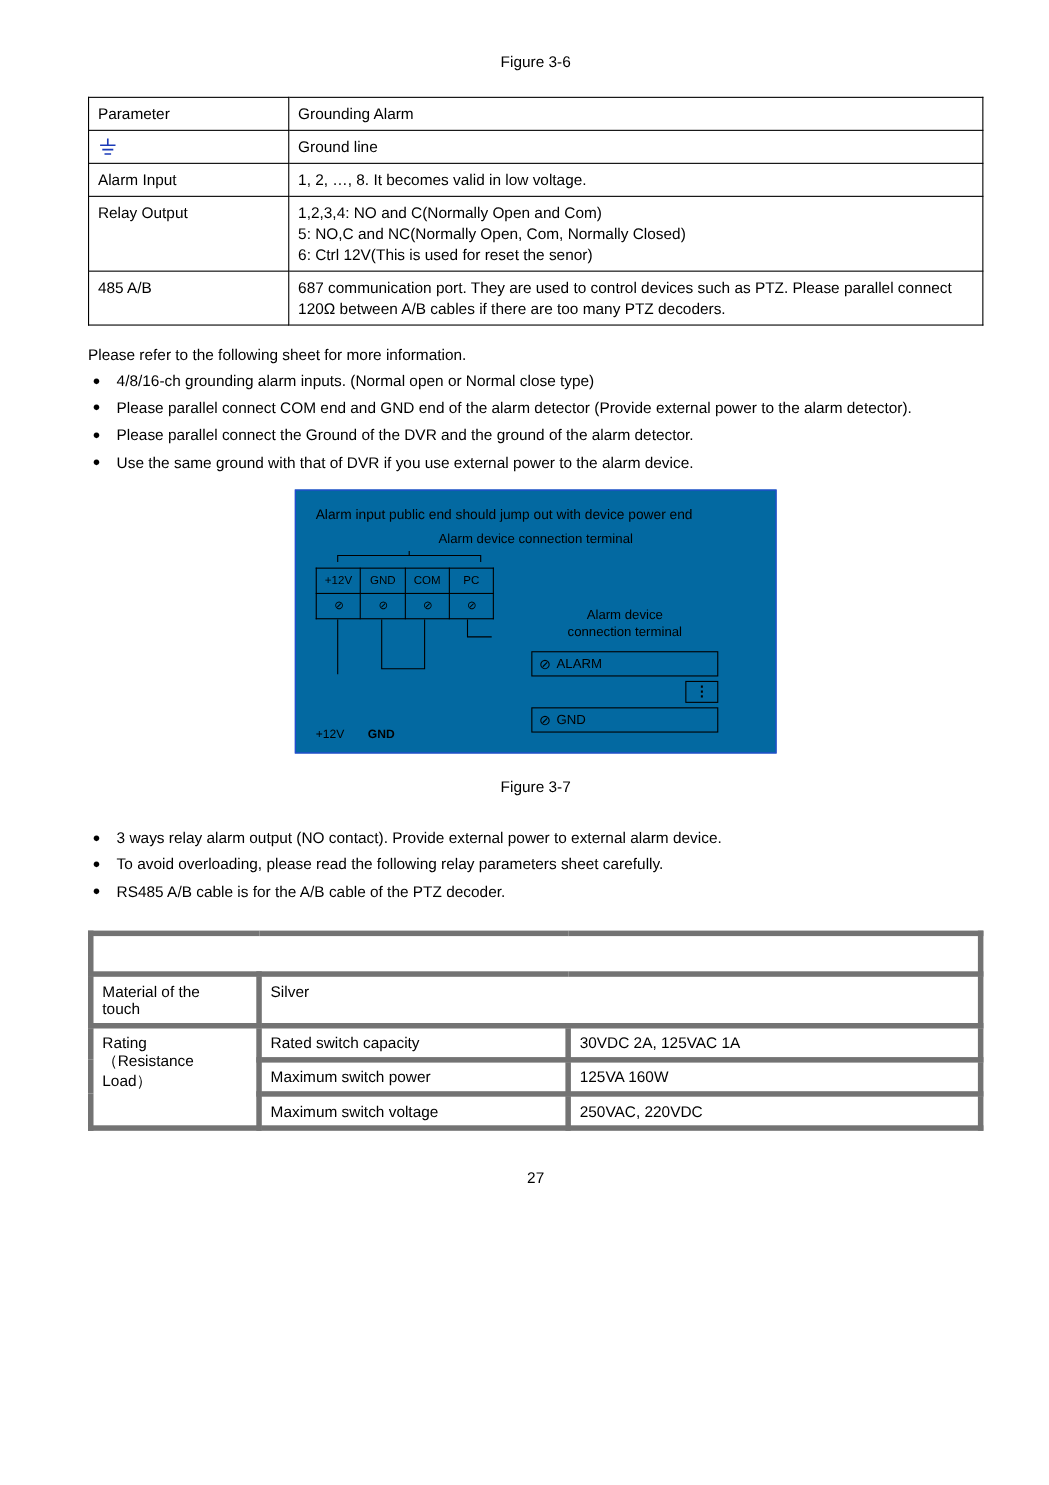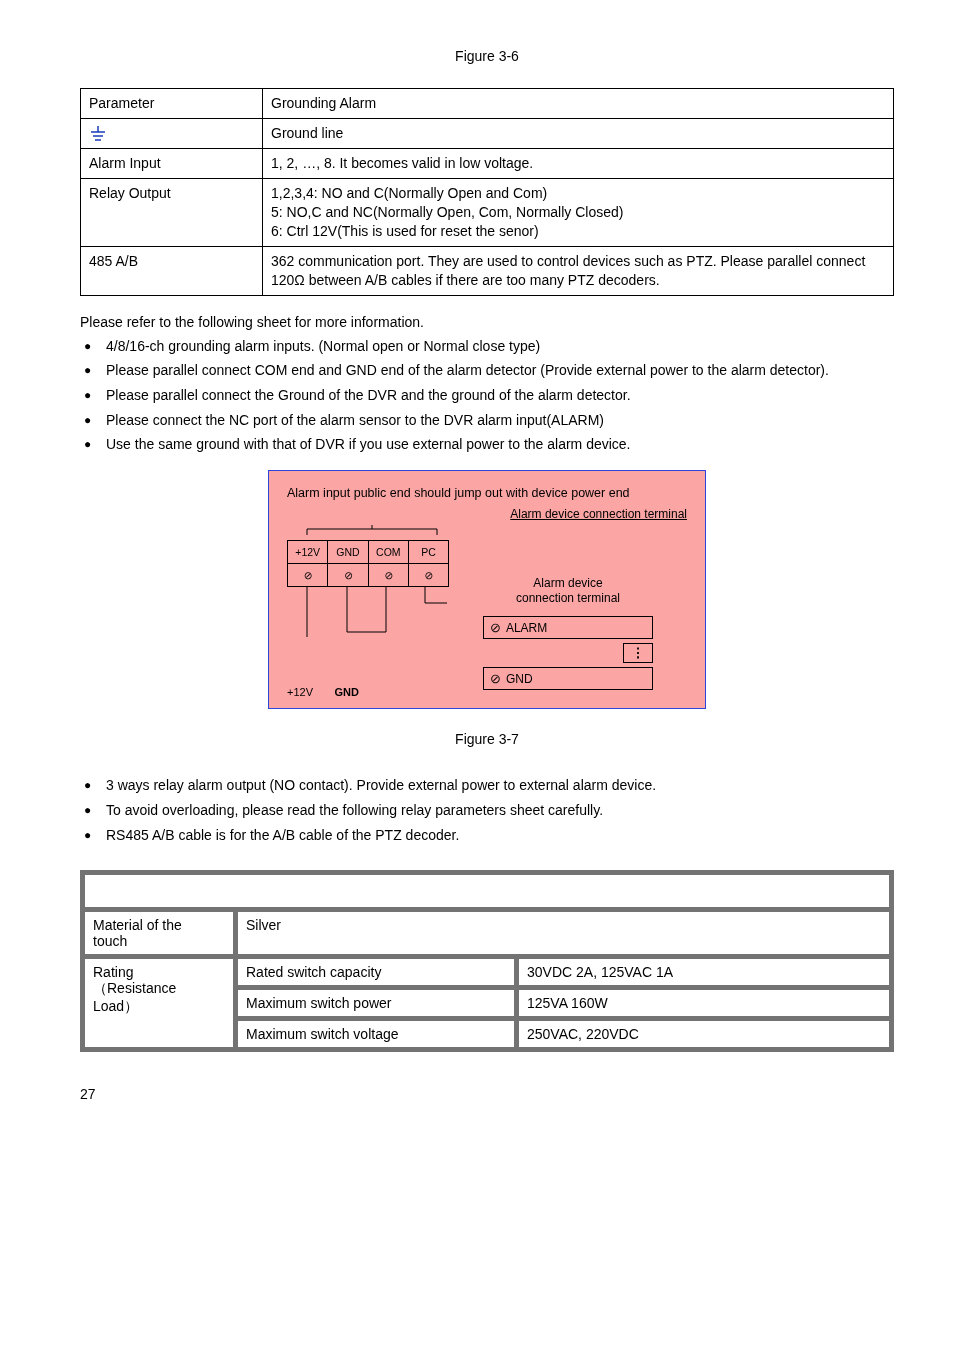--- a/index.html
+++ b/index.html
@@ -56,33 +56,32 @@
     margin: 14px 0;
   }
   .diagram {
     border: 1px solid #2947d8;
     display: inline-block;
     padding: 14px 18px 10px 18px;
     font-family: Arial, sans-serif;
     font-size: 12px;
     width: 400px;
     text-align: left;
-    background: #fca5a5;
+    background: #0369a1;
   }
   .diag-title {
     font-size: 12.5px;
     margin-bottom: 6px;
     text-align: left;
     line-height: 1.3;
   }
   .diag-sub {
     font-size: 12px;
     margin-bottom: 4px;
-    text-align: right;
-    text-decoration: underline;
+    text-align: center;
   }
   .diag-row {
     display: flex;
     align-items: flex-start;
   }
   .diag-left {
     width: 162px;
     position: relative;
   }
   .diag-cells {
@@ -145,21 +144,21 @@
   }
   .spec-table td {
     border: 5px solid #737373;
     padding: 5px 8px;
     font-size: 14px;
   }
   .spec-table .blank-row td {
     height: 22px;
   }
   .page-num {
-    text-align: left;
+    text-align: center;
     margin-top: 34px;
     font-size: 14px;
   }
   .spacer-para {
     margin: 0 0;
     font-size: 14px;
   }
   .ground-icon {
     display: inline-block;
     vertical-align: middle;
@@ -194,32 +193,31 @@
   <tr>
     <td>Relay Output</td>
     <td>
       <span>1,2,3,4: NO and C(Normally Open and Com)</span><br>
       <span>5: NO,C and NC(Normally Open, Com, Normally Closed)</span><br>
       <span>6: Ctrl 12V(This is used for reset the senor)</span>
     </td>
   </tr>
   <tr>
     <td>485 A/B</td>
-    <td>362 communication port. They are used to control devices such as PTZ. Please parallel connect 120Ω between A/B cables if there are too many PTZ decoders.</td>
+    <td>687 communication port. They are used to control devices such as PTZ. Please parallel connect 120Ω between A/B cables if there are too many PTZ decoders.</td>
   </tr>
 </tbody>
   </table>
 
 <div class="spacer-para">Please refer to the following sheet for more information.</div>
 
 <ul class="bullet-list">
   <li>4/8/16-ch grounding alarm inputs. (Normal open or Normal close type)</li>
   <li>Please parallel connect COM end and GND end of the alarm detector (Provide external power to the alarm detector).</li>
   <li>Please parallel connect the Ground of the DVR and the ground of the alarm detector.</li>
-  <li>Please connect the NC port of the alarm sensor to the DVR alarm input(ALARM)</li>
   <li>Use the same ground with that of DVR if you use external power to the alarm device.</li>
 </ul>
 
 <div class="diagram-wrap">
   <div class="diagram">
     <div class="diag-title">Alarm input public end should jump out with device power end</div>
     <div class="diag-sub">Alarm device connection terminal</div>
     <div class="diag-row">
       <div class="diag-left">
         <svg width="160" height="12">

